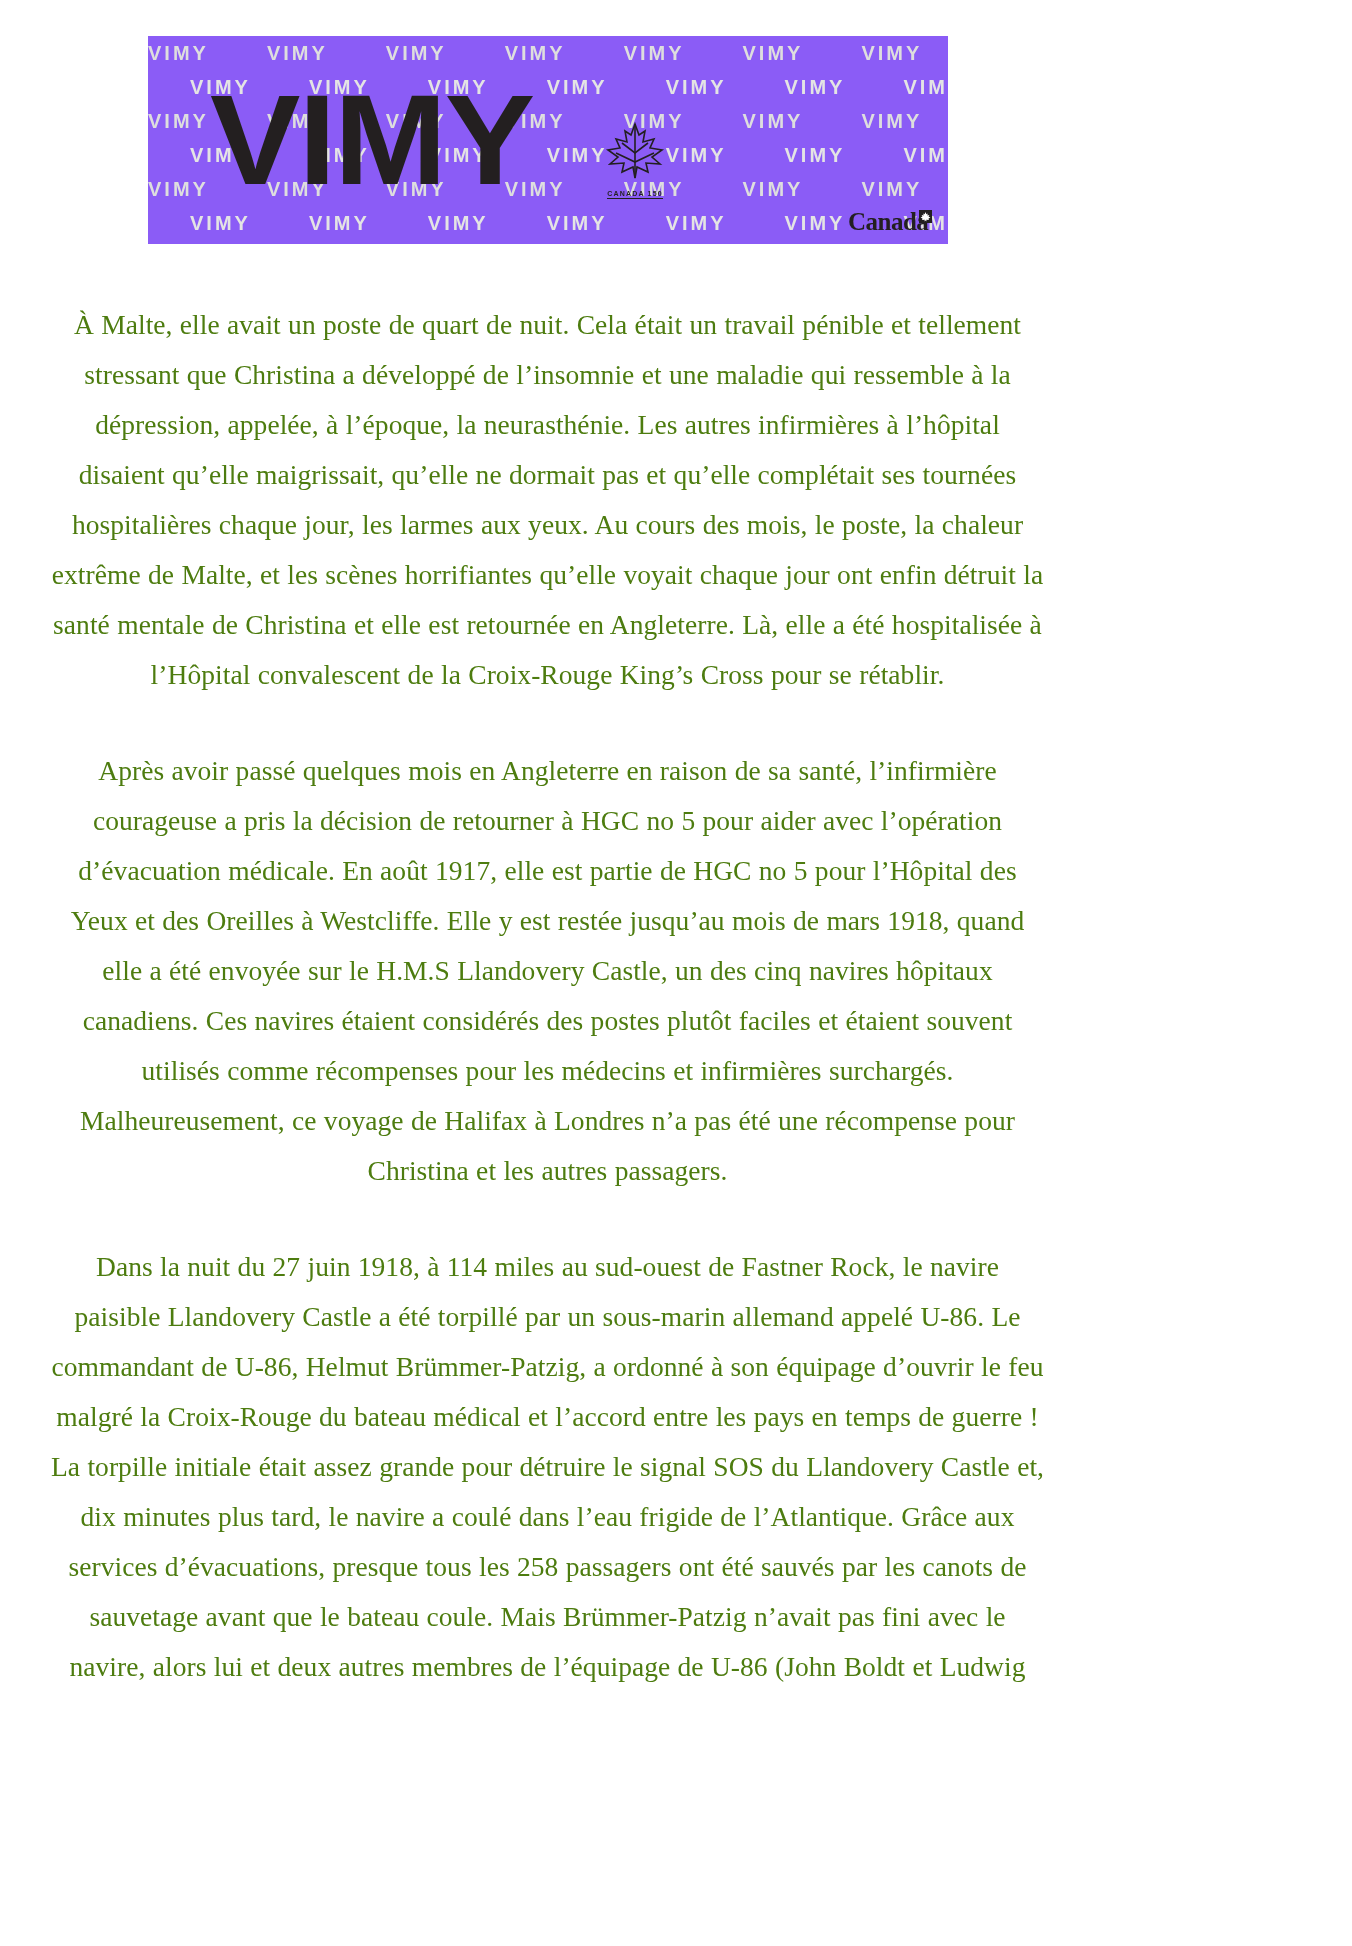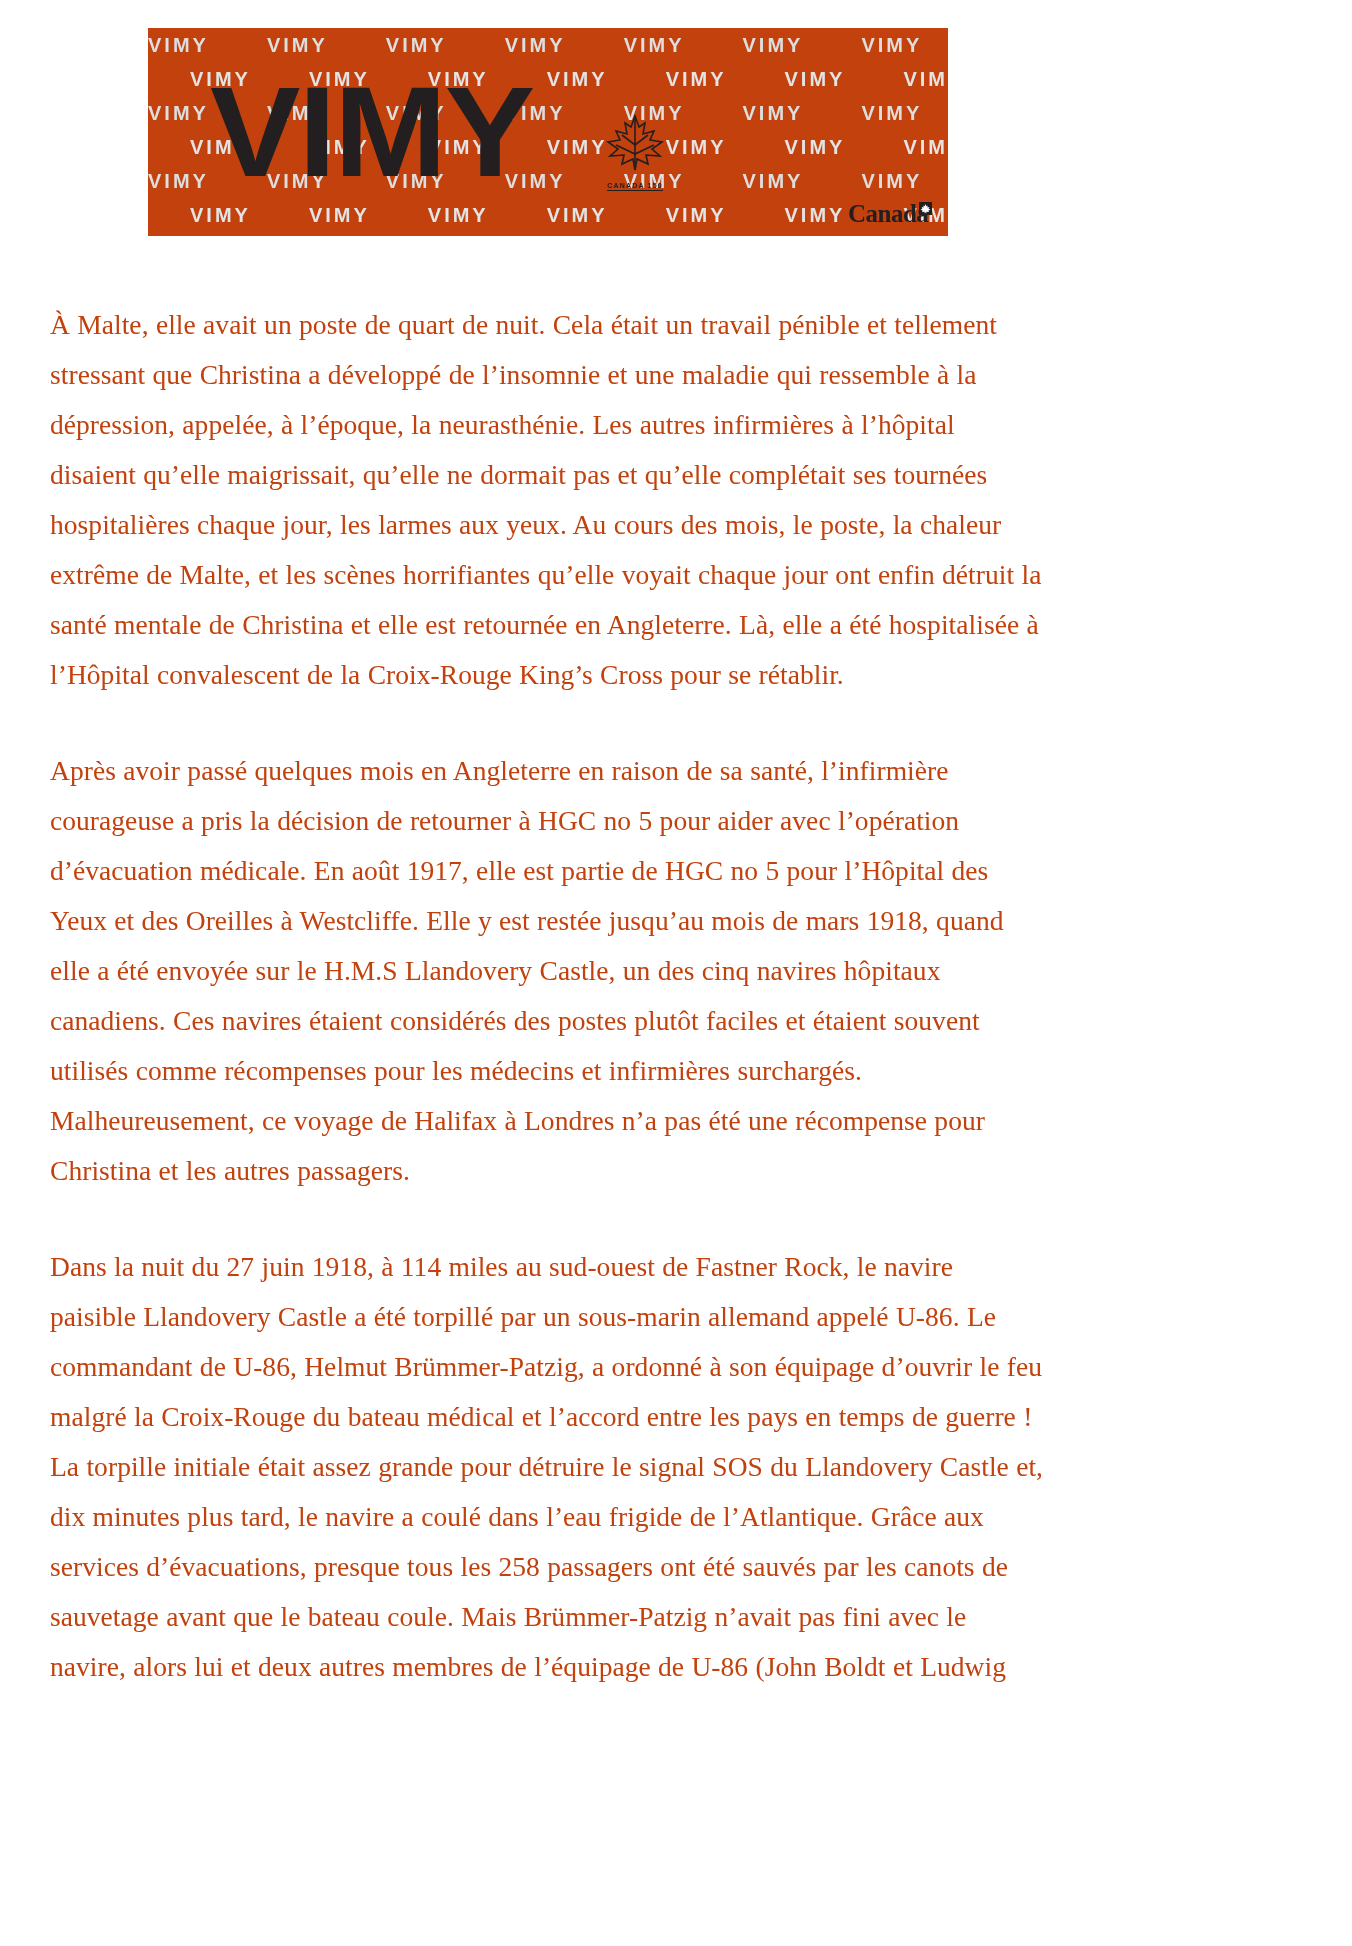--- a/index.html
+++ b/index.html
@@ -21,24 +21,24 @@
   .header-band {
     position: absolute;
     left: 0;
     top: 0;
     width: 1352px;
     height: 300px;
   }
   .logo-block {
     position: absolute;
     left: 148px;
-    top: 28px;
+    top: 36px;
     width: 800px;
     height: 208px;
-    background: #c2410c;
+    background: #8b5cf6;
     overflow: hidden;
   }
   
   .watermark {
     position: absolute;
     left: 0; top: 0;
     width: 100%;
     height: 100%;
     overflow: hidden;
     pointer-events: none;
@@ -147,22 +147,22 @@
   .doc-body {
     position: absolute;
     left: 50px;
     top: 300px;
     width: 995px;
   }
   p.para {
     margin: 0 0 46px 0;
     font-size: 27.5px;
     line-height: 50px;
-    text-align: left;
-    color: #c2410c;
+    text-align: center;
+    color: #4d7c0f;
     font-family: "Liberation Serif", "DejaVu Serif", serif;
     letter-spacing: 0.05px;
     word-spacing: 0.4px;
   }
   p.para:last-child { margin-bottom: 0; }
   .it { }
 </style>
 </head>
 <body>
 

